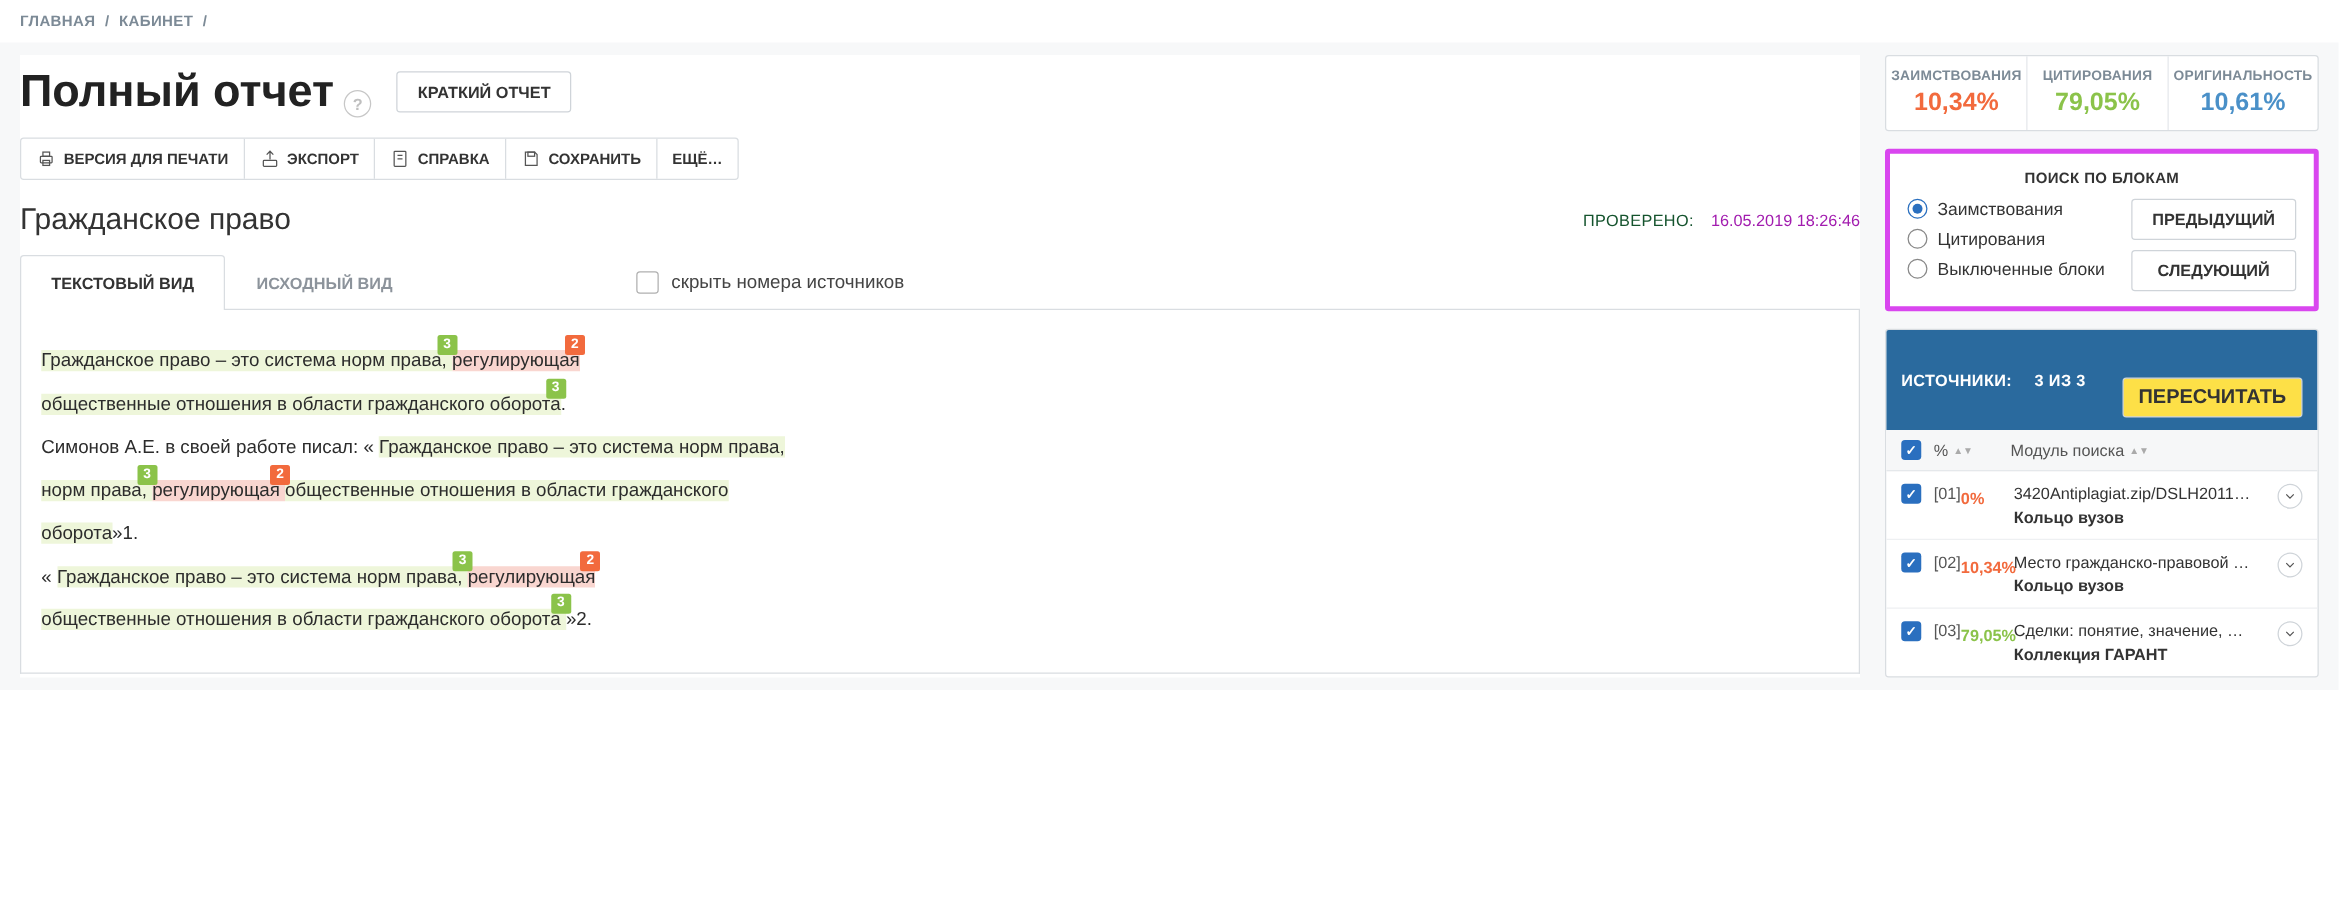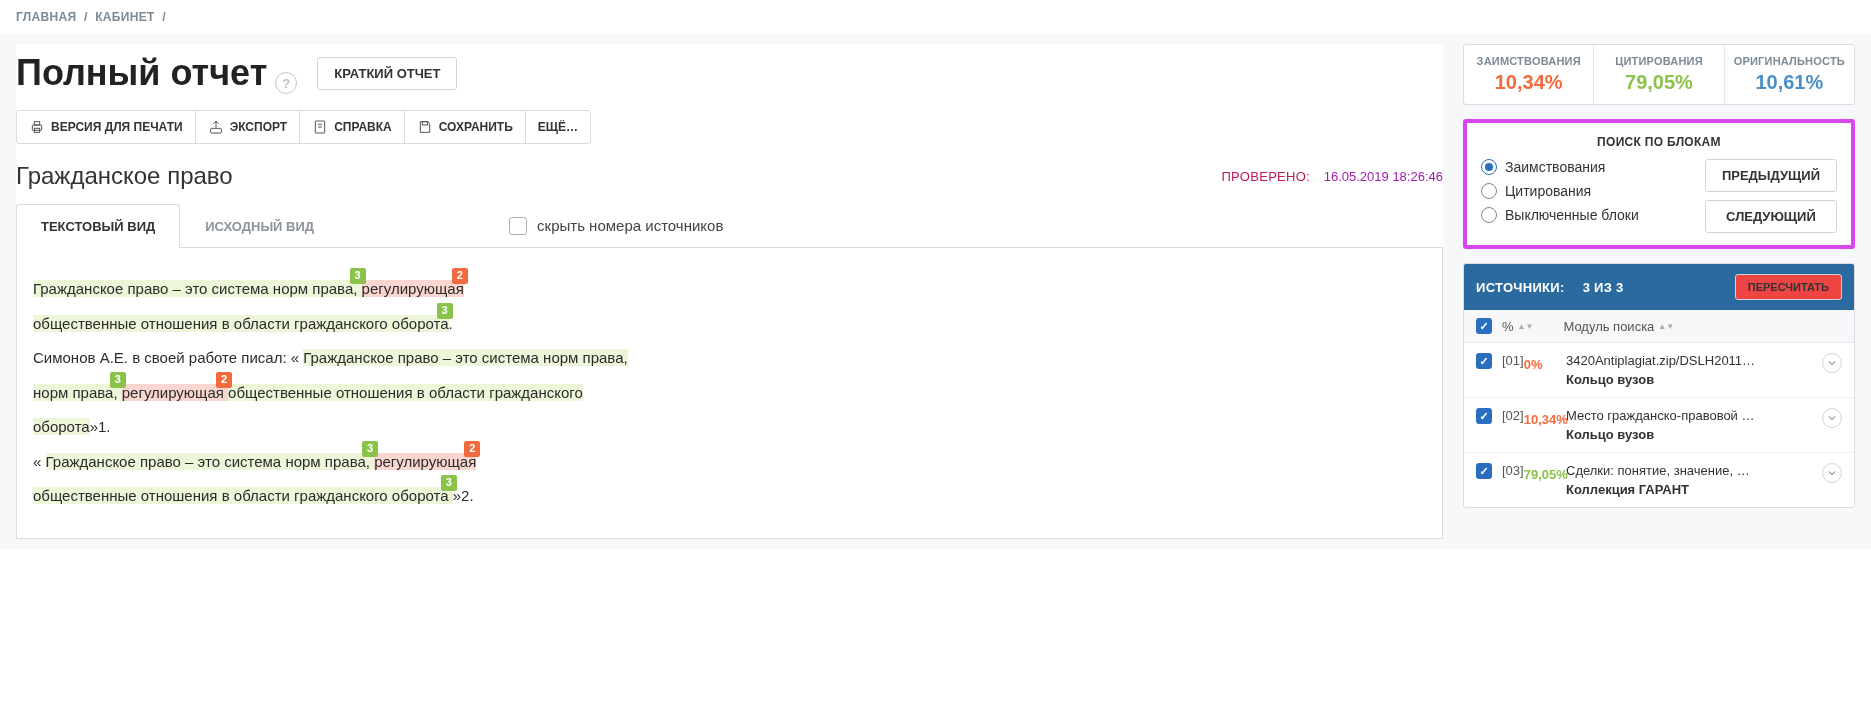--- a/index.html
+++ b/index.html
@@ -21,39 +21,39 @@
 
   .toolbar { display: flex; border: 1px solid #d9dde1; border-radius: 3px; width: fit-content; margin-bottom: 18px; }
   .toolbar .tbtn { display: flex; align-items: center; gap: 6px; padding: 8px 12px; font-size: 12px; color: #333; font-weight: 700; border-right: 1px solid #d9dde1; cursor: pointer; text-transform: uppercase; }
   .toolbar .tbtn:last-child { border-right: none; }
   .toolbar .ticon { width: 16px; height: 16px; display: inline-flex; align-items: center; justify-content: center; }
   .toolbar svg { stroke: #555; fill: none; stroke-width: 1.5; }
 
   .doc-header { display: flex; justify-content: space-between; align-items: center; margin-bottom: 14px; }
   .doc-title { font-size: 24px; color: #333; font-weight: 400; }
   .checked { font-size: 13px; color: #555; }
-  .checked .lbl { color: #be185d; letter-spacing: 0.3px; margin-left: 48px; }
+  .checked .lbl { color: #14532d; letter-spacing: 0.3px; margin-left: 48px; }
   .checked .ts { color: #a21caf; margin-left: 10px; }
 
   .tabs-row { display: flex; align-items: center; border-bottom: 1px solid #d9dde1; gap: 40px; }
   .tabs { display: flex; }
   .tab { padding: 14px 24px; font-size: 13px; font-weight: 700; color: #8c939b; cursor: pointer; text-transform: uppercase; border: 1px solid transparent; border-bottom: none; margin-bottom: -1px; }
   .tab.active { color: #333; border-color: #d9dde1; border-top-left-radius: 3px; border-top-right-radius: 3px; background: #fff; }
   .hide-src { display: flex; align-items: center; gap: 10px; font-size: 15px; color: #444; margin-left: 130px; }
   .chk { width: 18px; height: 18px; border: 1.5px solid #b0b0b0; border-radius: 3px; }
 
   .text-body { padding: 24px 16px; font-size: 15px; line-height: 2.3; color: #2c2c2c; border: 1px solid #d9dde1; border-top: none; position: relative; }
   .hl-cite { background: #eef6da; position: relative; }
   .hl-borrow { background: #f9d6d0; position: relative; }
   .tag { position: absolute; top: -12px; right: -4px; width: 16px; height: 16px; font-size: 11px; font-weight: 700; color: #fff; display: inline-flex; align-items: center; justify-content: center; border-radius: 2px; z-index: 2; }
   .tag.green { background: #8bc34a; }
   .tag.orange { background: #f26a3d; }
 
   
-  .side { width: 392px; display: flex; flex-direction: column; gap: 14px; }
+  .side { width: 347px; display: flex; flex-direction: column; gap: 14px; }
 
   .stats { display: flex; border: 1px solid #d9dde1; background: #fff; border-radius: 3px; }
   .stat { flex: 1; text-align: center; padding: 10px 4px; border-right: 1px solid #e5e8eb; }
   .stat:last-child { border-right: none; }
   .stat .slabel { font-size: 11px; font-weight: 700; color: #7c8a96; text-transform: uppercase; letter-spacing: 0.2px; }
   .stat .sval { font-size: 20px; font-weight: 700; margin-top: 4px; }
   .sval.orange { color: #f26a3d; }
   .sval.green { color: #8bc34a; }
   .sval.blue { color: #4a90c8; }
 
@@ -64,21 +64,21 @@
   .radio { display: flex; align-items: center; gap: 8px; cursor: pointer; }
   .r { width: 16px; height: 16px; border: 1.5px solid #888; border-radius: 50%; display: inline-flex; align-items: center; justify-content: center; }
   .r .dot { width: 8px; height: 8px; background: #2a6fbf; border-radius: 50%; display: none; }
   .radio.selected .r { border-color: #2a6fbf; }
   .radio.selected .dot { display: block; }
   .bs-buttons { display: flex; flex-direction: column; gap: 8px; }
 
   .sources { border: 1px solid #d9dde1; background: #fff; border-radius: 3px; overflow: hidden; }
   .src-head { background: #2a6a9e; color: #fff; display: flex; align-items: center; justify-content: space-between; padding: 10px 12px; }
   .src-head .sh-left { font-size: 13px; font-weight: 700; display: flex; gap: 18px; letter-spacing: 0.3px; }
-  .src-head .btn { background: #ef4444; color: #333; padding: 6px 12px; font-size: 11px; }
+  .src-head .btn { background: #fde047; color: #333; padding: 6px 12px; font-size: 16px; margin-top: 28px; }
   .src-cols { display: flex; align-items: center; padding: 8px 12px; border-bottom: 1px solid #e5e8eb; gap: 10px; font-size: 13px; color: #555; background: #f6f7f8; }
   .cbx { width: 16px; height: 16px; background: #2a6fbf; border-radius: 3px; display: inline-flex; align-items: center; justify-content: center; }
   .cbx::after { content: "✓"; color: #fff; font-size: 11px; font-weight: 700; }
   .sort { display: inline-flex; flex-direction: column; margin-left: 4px; line-height: 5px; font-size: 8px; color: #aaa; }
 
   .src-row { display: flex; align-items: flex-start; padding: 10px 12px; gap: 10px; border-bottom: 1px solid #eef0f2; font-size: 13px; }
   .src-row:last-child { border-bottom: none; }
   .src-num-col { width: 54px; display: flex; flex-direction: row; }
   .src-num { color: #555; }
   .src-pct { font-weight: 700; margin-top: 4px; }

